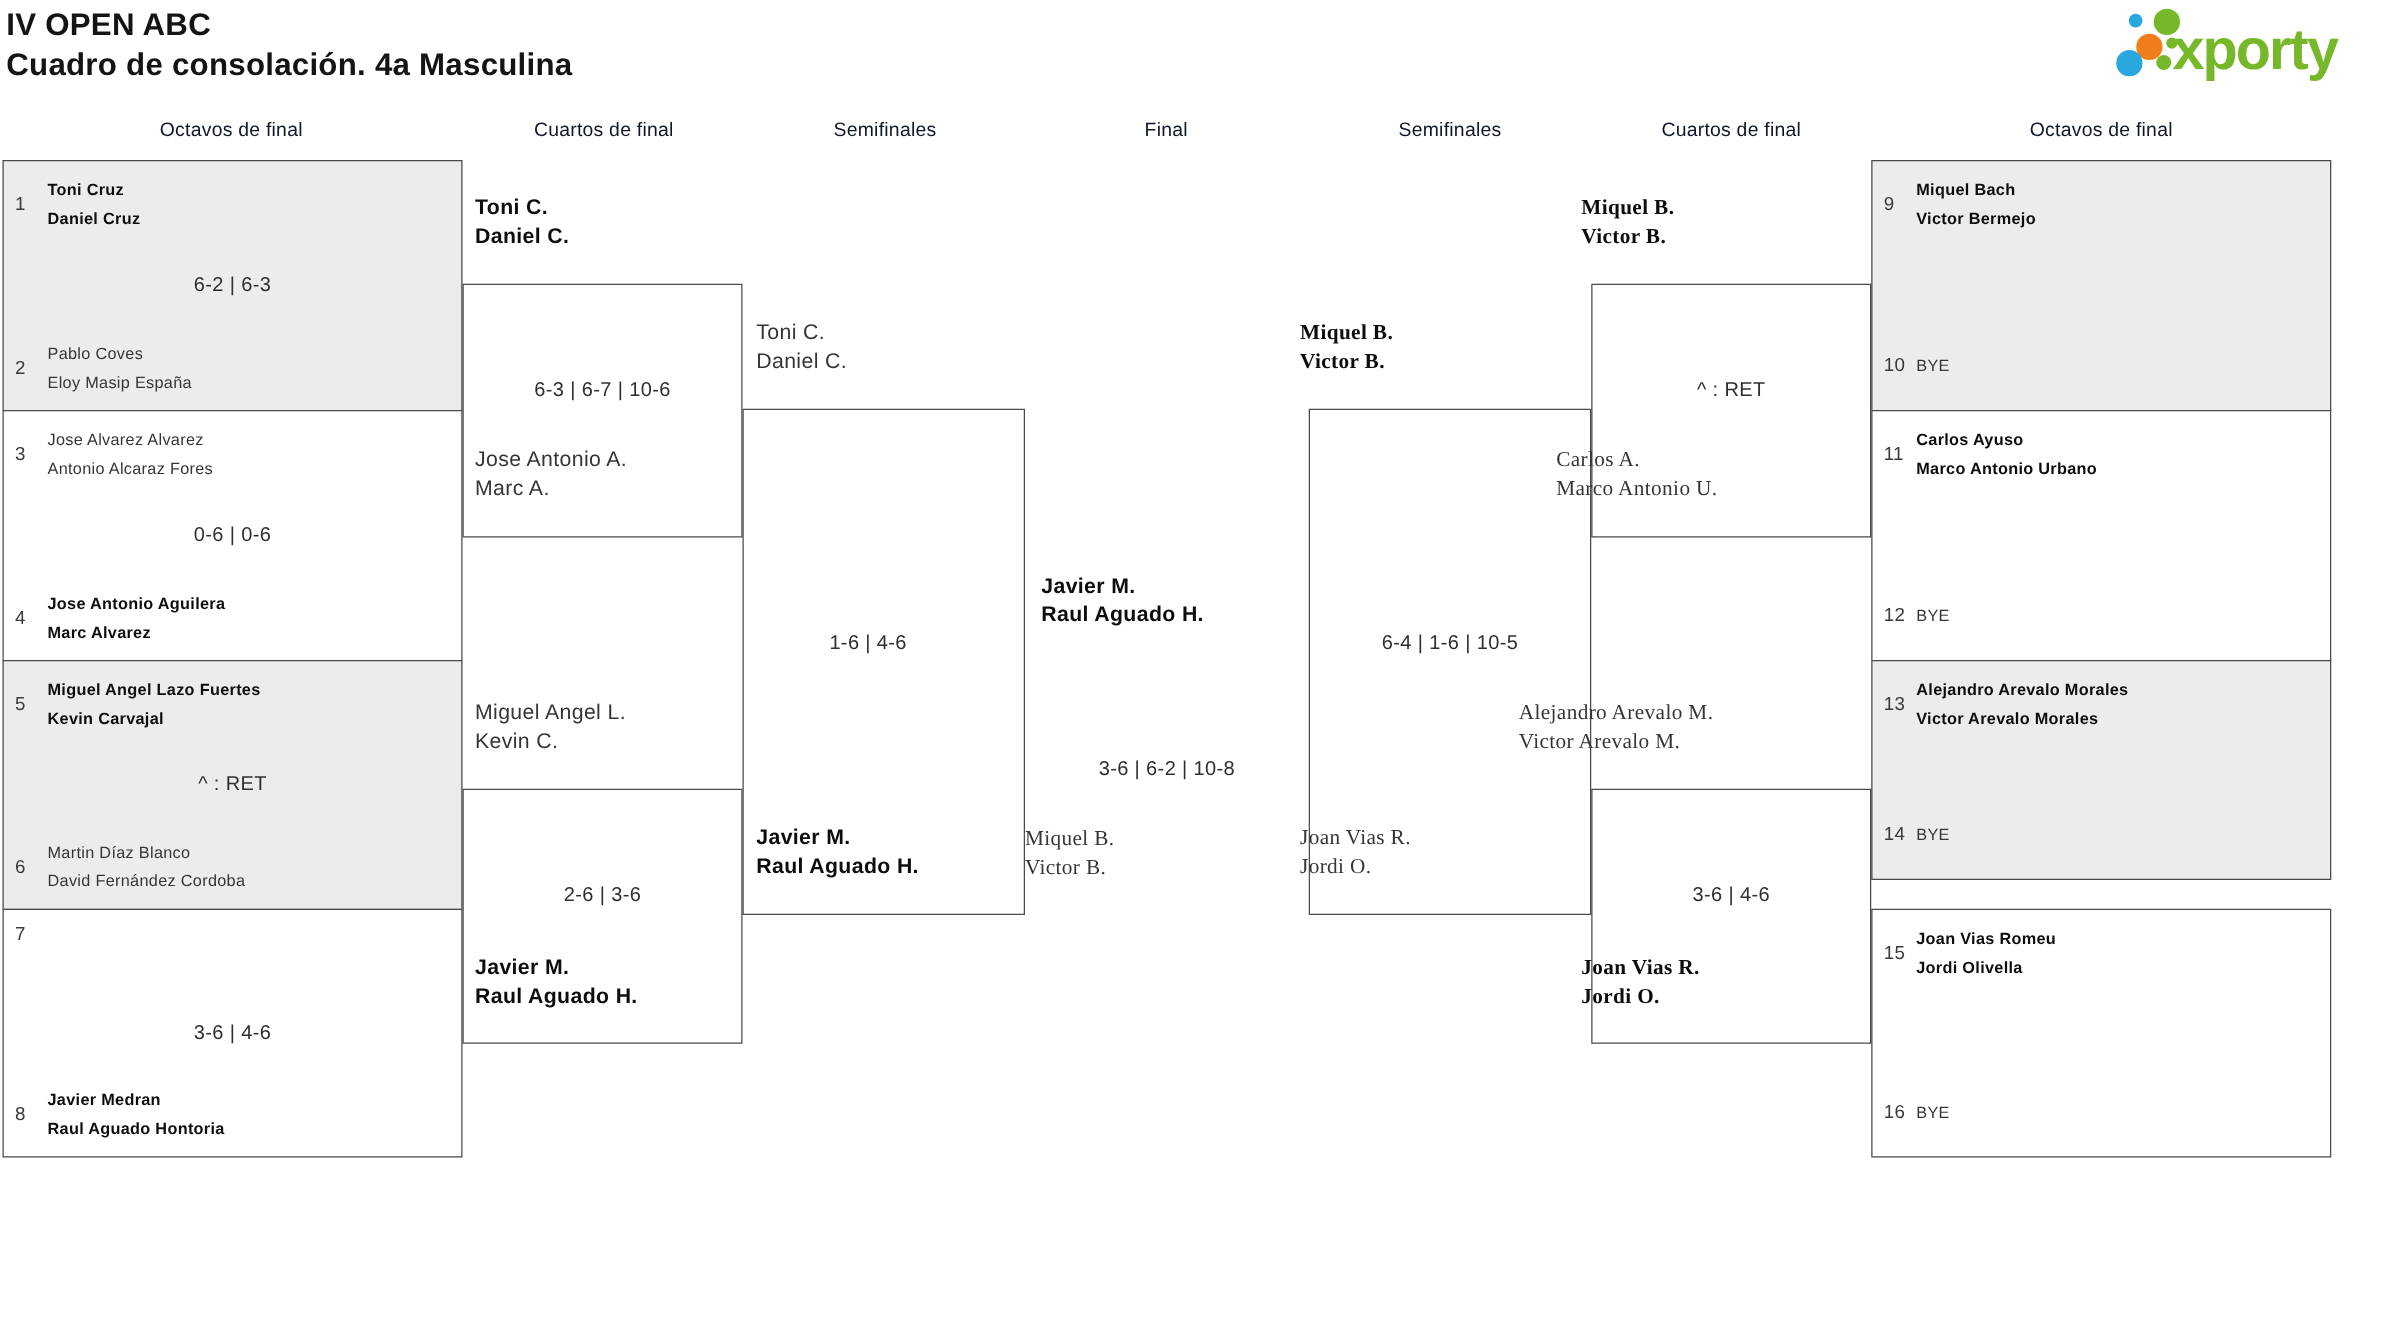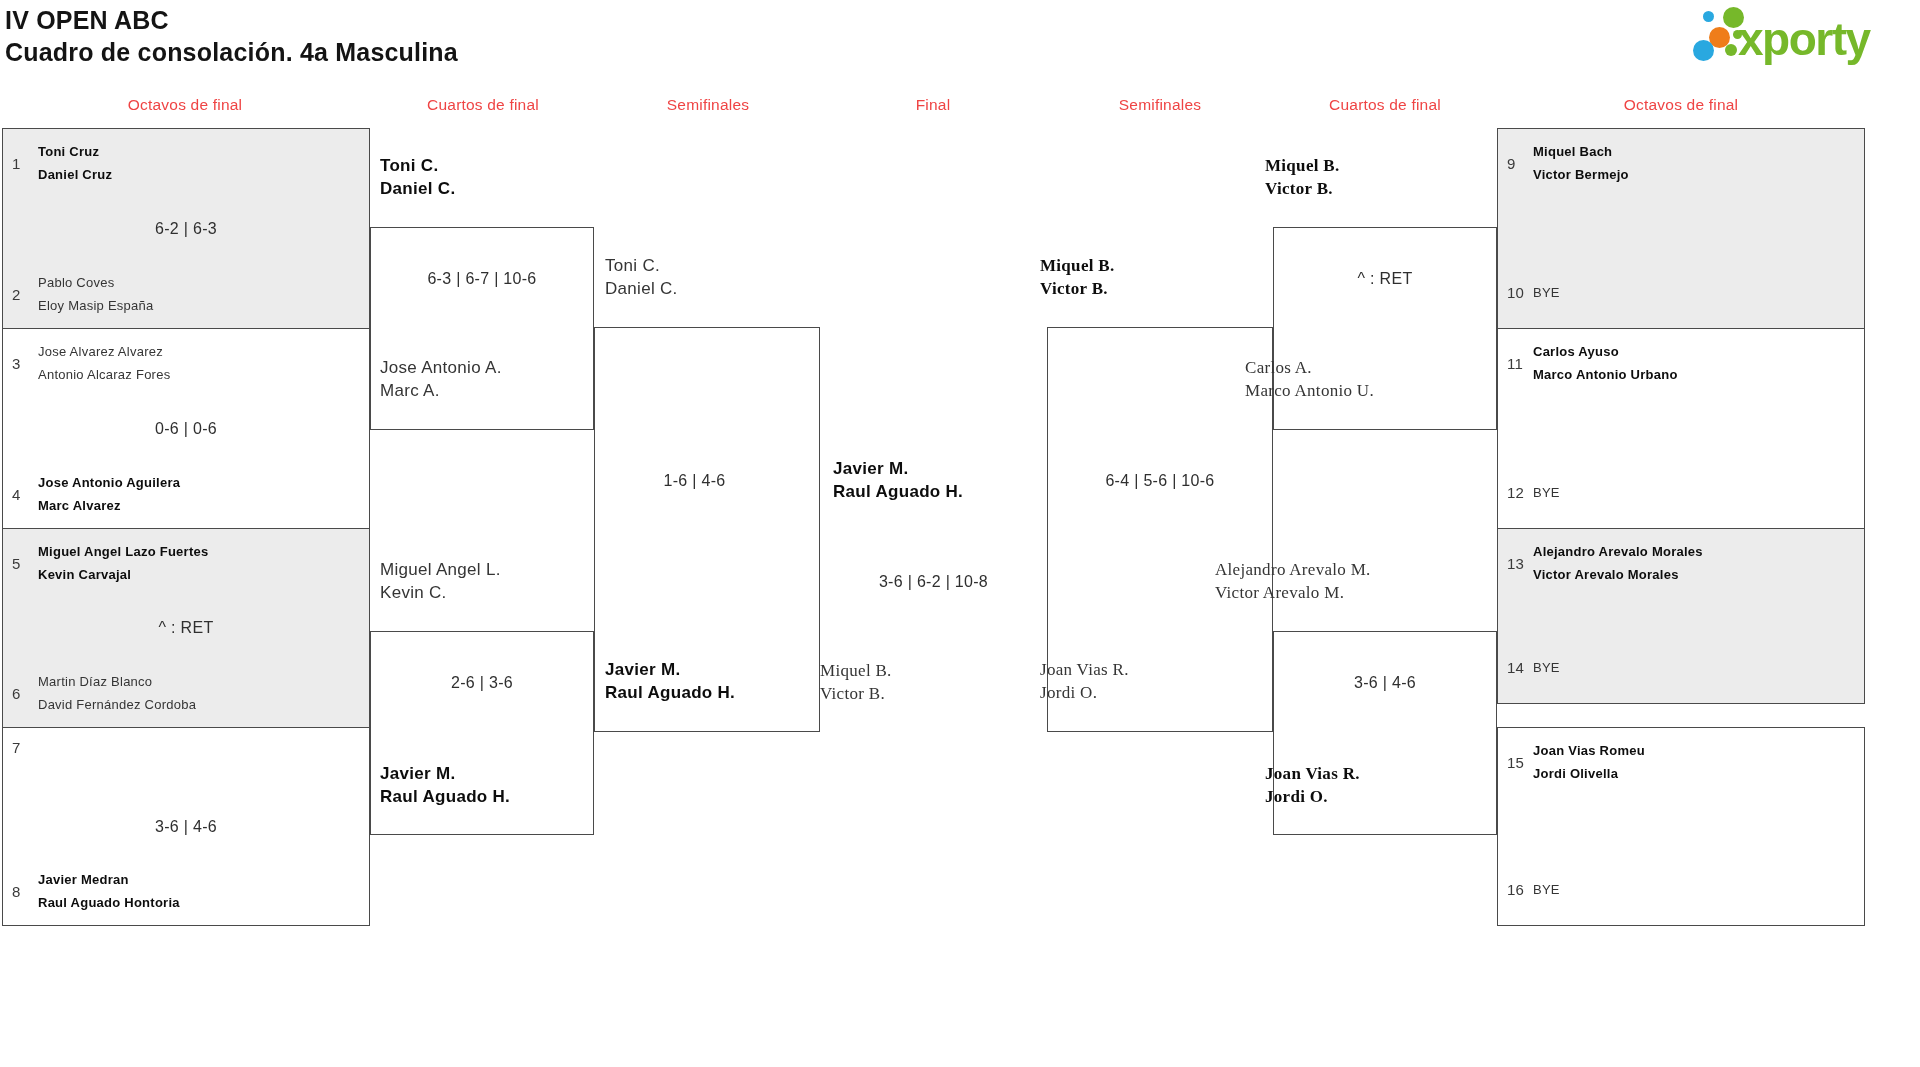--- a/index.html
+++ b/index.html
@@ -10,38 +10,38 @@
   .logo{position:absolute;left:1692px;top:4px;width:225px;height:68px;}
   .dot{position:absolute;border-radius:50%;}
   .d1{left:11px;top:7px;width:11px;height:11px;background:#29a8e0;}
   .d2{left:31px;top:3px;width:21px;height:21px;background:#76b82a;}
   .d3{left:17px;top:23px;width:21px;height:21px;background:#ef7d1a;}
   .d4{left:41px;top:26px;width:9px;height:9px;background:#76b82a;}
   .d5{left:1px;top:36px;width:21px;height:21px;background:#29a8e0;}
   .d6{left:33px;top:40px;width:12px;height:12px;background:#76b82a;}
   .logo-text{position:absolute;left:46px;top:8px;font-size:46px;font-weight:700;letter-spacing:-1.5px;color:#76b82a;}
   
-  .rh{position:absolute;top:96px;width:220px;text-align:center;font-size:15.5px;font-weight:500;color:#ef4444;letter-spacing:0.2px;}
+  .rh{position:absolute;top:96px;width:220px;text-align:center;font-size:15.5px;font-weight:500;color:#0f172a;letter-spacing:0.2px;}
   
   .box{position:absolute;border:1px solid #4a4a4a;box-sizing:border-box;background:#fff;}
   .box.shaded{background:#ececec;}
   .mbox{position:absolute;border:1px solid #4a4a4a;box-sizing:border-box;background:transparent;}
   
   .o-team{position:absolute;left:9px;right:9px;display:flex;align-items:center;gap:8px;}
   .o-team.top{top:11px;}
   .o-team.bot{bottom:11px;}
   .o-team.bye{bottom:24px;}
   .seed{min-width:18px;font-size:15px;color:#3a3a3a;letter-spacing:0.2px;}
   .names{font-size:13px;line-height:23px;color:#353535;letter-spacing:0.25px;}
   .o-score{position:absolute;top:50%;left:0;right:0;transform:translateY(-50%);text-align:center;
            font-size:16px;color:#2f2f2f;letter-spacing:0.3px;}
   
   .mlabel{position:absolute;font-size:17px;line-height:23px;color:#353535;letter-spacing:0.3px;}
   .mlabel.right{text-align:left;font-family:Liberation Serif, serif;}
-  .mscore{position:absolute;text-align:center;font-size:16px;line-height:22px;color:#2f2f2f;letter-spacing:0.3px;}
+  .mscore{position:absolute;text-align:center;font-size:16px;line-height:22px;color:#2f2f2f;letter-spacing:0.3px;margin-top:34px;}
   .win{font-weight:700;color:#0d0d0d;}
 </style>
 </head>
 <body>
 
 <div class="page">
 
   <div class="title">
     <div>IV OPEN ABC</div>
     <div>Cuadro de consolación. 4a Masculina</div>
@@ -241,21 +241,21 @@
   <div class="mscore" style="left:820px;top:571px;width:227px">3-6 | 6-2 | 10-8</div>
   <div class="mlabel right" style="left:820px;top:659px;width:218px">
     <div>Miquel B.</div>
     <div>Victor B.</div>
   </div>
 
   <div class="mlabel right win" style="left:1040px;top:254px;width:222px">
     <div>Miquel B.</div>
     <div>Victor B.</div>
   </div>
-  <div class="mscore" style="left:1047px;top:470px;width:226px">6-4 | 5-6 | 10-6</div>
+  <div class="mscore" style="left:1047px;top:470px;width:226px">6-4 | 1-6 | 10-5</div>
   <div class="mlabel right" style="left:1040px;top:658px;width:222px">
     <div>Joan Vias R.</div>
     <div>Jordi O.</div>
   </div>
 
   <div class="mlabel right win" style="left:1265px;top:154px;width:220px">
     <div>Miquel B.</div>
     <div>Victor B.</div>
   </div>
   <div class="mscore" style="left:1273px;top:268px;width:224px">^ : RET</div>

